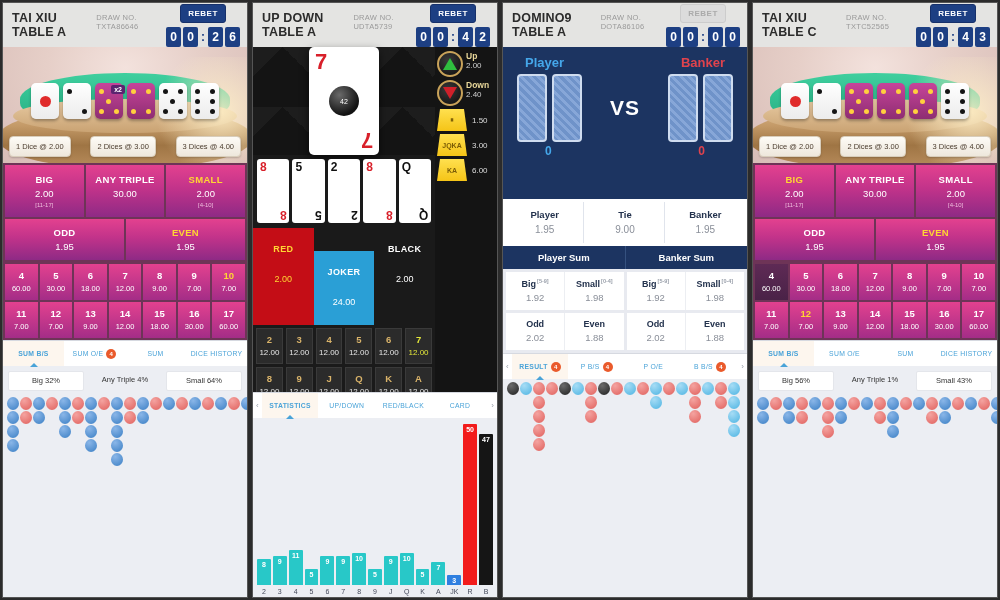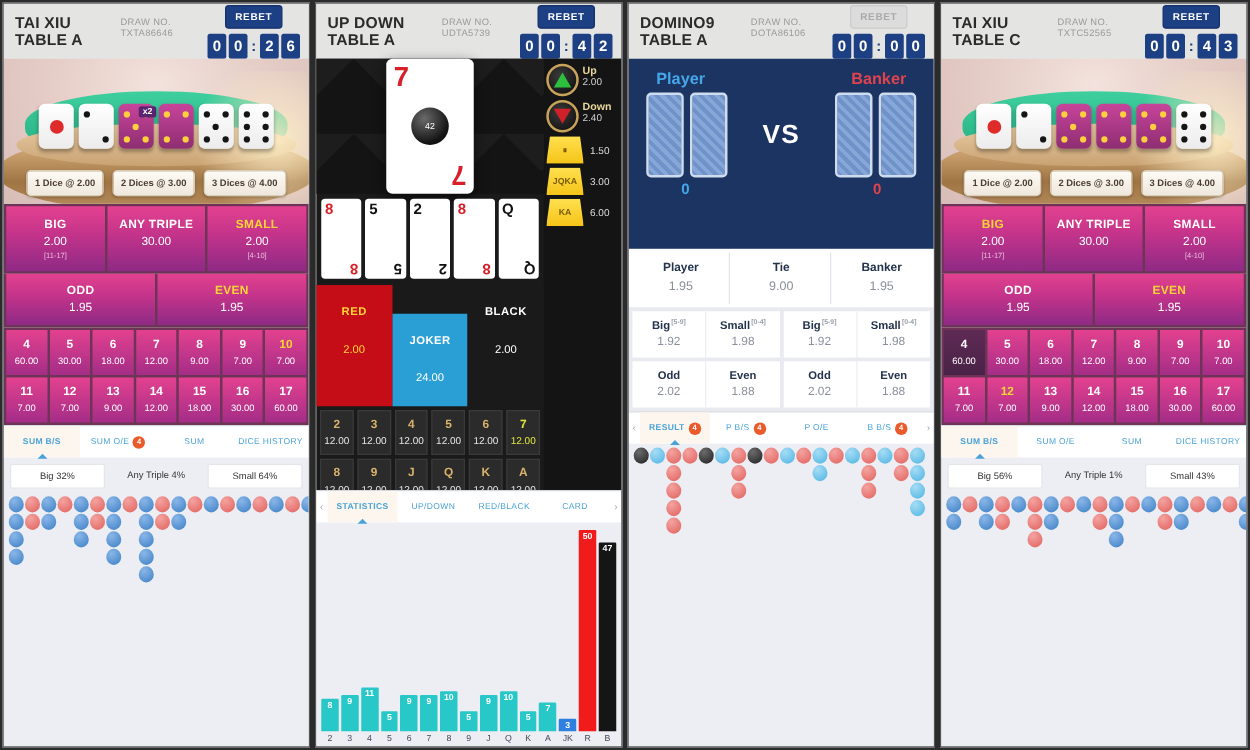--- a/index.html
+++ b/index.html
@@ -81,21 +81,21 @@
   .pip { width:5px; height:5px; border-radius:50%; align-self:center; justify-self:center; }
   .die.w .pip { background:#151515; }
   .die.p .pip { background:#ffcf3e; }
   .pip.red { background:#e02b2b !important; width:11px; height:11px; }
   .x2 {
     position:absolute; right:-2px; top:2px; background:#5b2470; color:#fff;
     font-size:7px; font-weight:bold; padding:1px 3px; border-radius:2px;
   }
   .dice-bets {
     position:absolute; left:0; right:0; bottom:6px; display:flex;
-    justify-content:space-between; padding:0 18px; z-index:4;font-weight:bold;
+    justify-content:space-between; padding:0 6px; z-index:4;
   }
   .dice-bet {
     background:linear-gradient(#fdfbf6,#eee7dc); color:#4a3c2e;
     font-size:7.5px; padding:5px 6px; border-radius:4px; border:1px solid #d8cdbb;
     box-shadow:0 1px 2px rgba(0,0,0,.2);
   }
 
   
   .bet-top { display:flex; gap:2px; padding:2px; background:#6e3457; flex:0 0 auto; }
   .bet-cell {
@@ -890,20 +890,24 @@
         </div>
         <div class="dm-cell">
           <div class="l">Tie</div>
           <div class="v">9.00</div>
         </div>
         <div class="dm-cell">
           <div class="l">Banker</div>
           <div class="v">1.95</div>
         </div>
       </div>
+      <div class="dm-sumhdr">
+        <div>Player Sum</div>
+        <div>Banker Sum</div>
+      </div>
       <div class="dm-sumwrap">
         <div class="dm-sumcol">
           <div class="dm-sumrow">
             <div>
               <div class="l">Big<span class="sup">[5-9]</span></div>
               <div class="v">1.92</div>
             </div>
             <div>
               <div class="l">Small<span class="sup">[0-4]</span></div>
               <div class="v">1.98</div>

